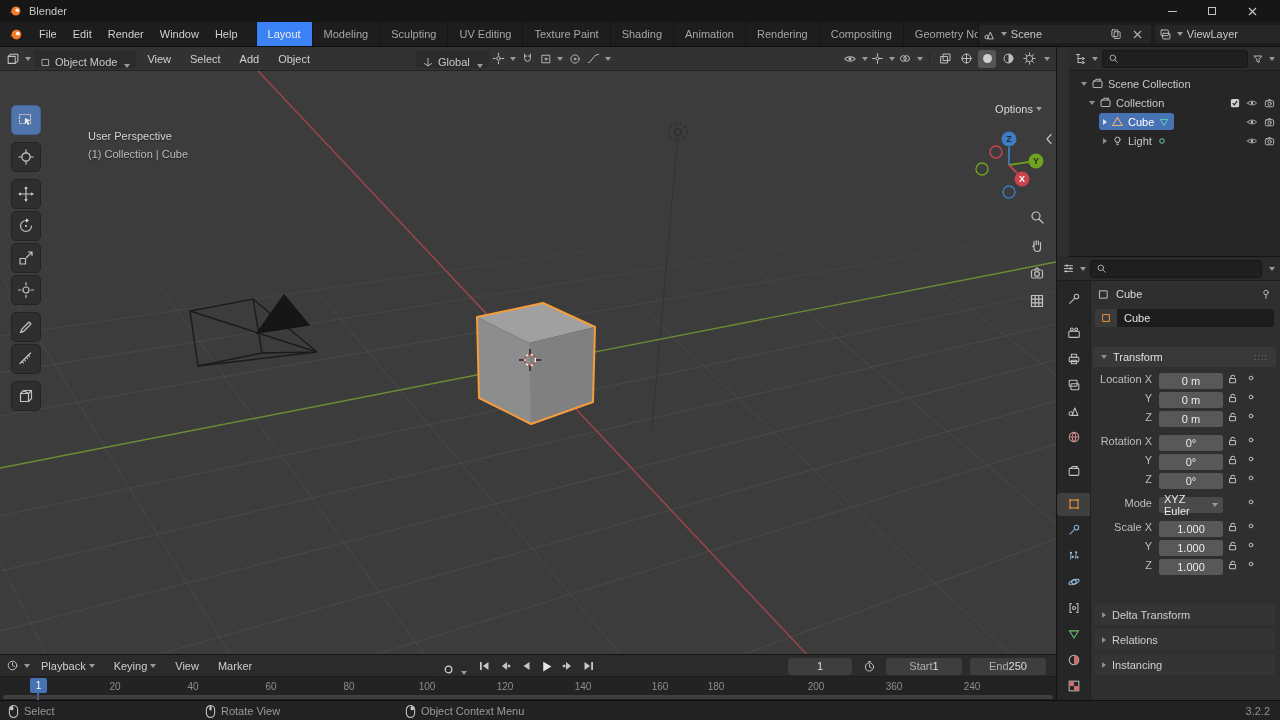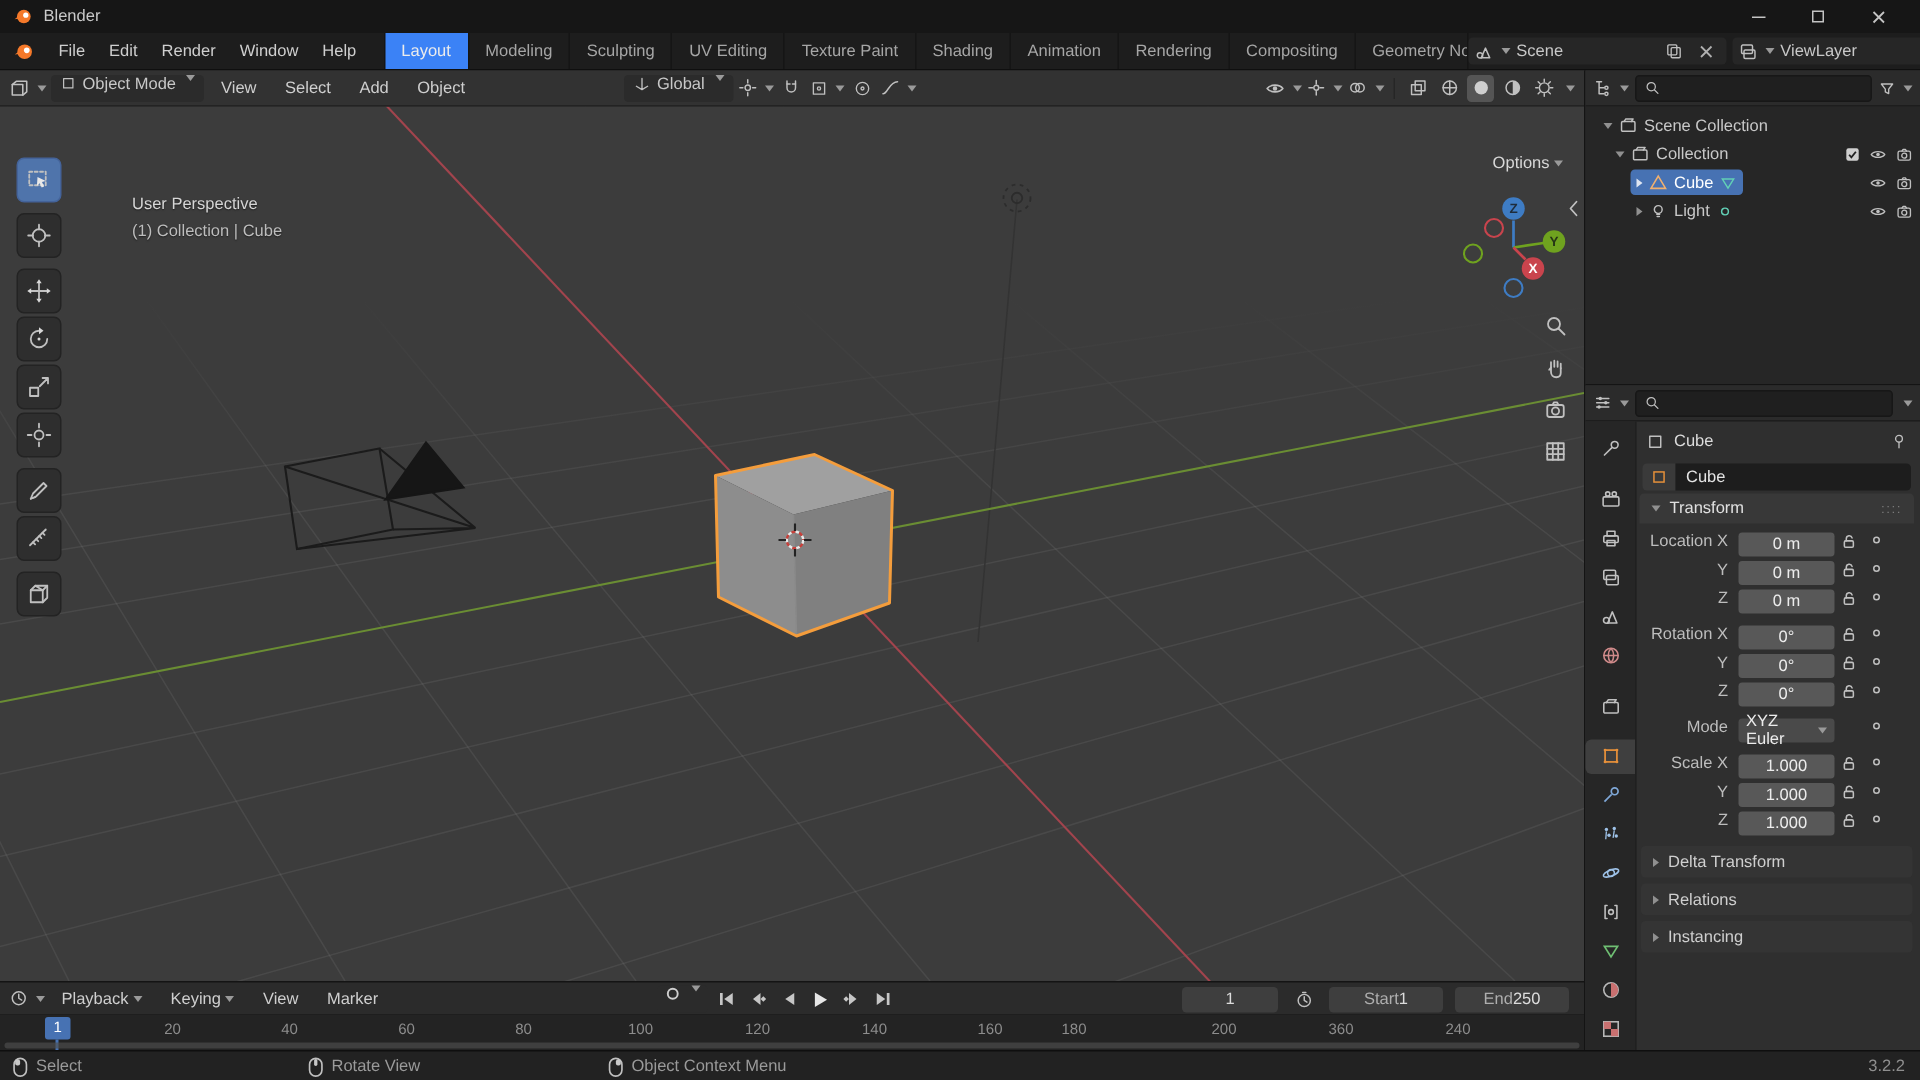--- a/index.html
+++ b/index.html
@@ -23,21 +23,21 @@
 #topbar{position:absolute;left:0;top:22px;width:1280px;height:25px;background:#1d1d1d;display:flex;align-items:stretch;border-bottom:1px solid #0f0f0f}
 .mitem{padding:0 8px;display:flex;align-items:center;color:#cfcfcf}
 #wtabs{display:flex;align-items:stretch;margin-left:10px}
 .wtab{padding:0 11px;display:flex;align-items:center;color:#a6a6a6;border-left:1px solid #151515;white-space:nowrap}
 .wtab:last-child{border-right:1px solid #151515;max-width:76px;overflow:hidden}
 .wtab.active{background:#3b82f6;color:#ececec}
 #topbar-right{margin-left:auto;display:flex;align-items:center;gap:4px;padding-right:6px}
 .idfield{background:#262626;border-radius:3px;height:18px;display:flex;align-items:center;padding:0 4px;gap:4px}
 
 
-.pill{background:#2b2b2b;border-radius:3px;height:18px;display:flex;align-items:flex-start;padding:0 6px;gap:4px;white-space:nowrap}
+.pill{background:#2b2b2b;border-radius:3px;height:18px;display:flex;align-items:flex-end;padding:0 6px;gap:4px;white-space:nowrap}
 .ibtn{height:18px;min-width:18px;display:flex;align-items:center;justify-content:center;border-radius:3px;gap:2px}
 .search{background:#1f1f1f;border:1px solid #171717;border-radius:3px;height:18px;flex:1;display:flex;align-items:center;padding:0 5px;gap:4px}
 
 
 #viewport{position:absolute;left:0;top:47px;width:1056px;height:607px;background:#3c3c3c;overflow:hidden}
 #vp-header{position:absolute;left:0;top:0;width:100%;height:24px;background:#323232;border-bottom:1px solid #232323;display:flex;align-items:center;gap:3px;padding:0 6px;z-index:5}
 #vp-canvas{position:absolute;left:0;top:24px;width:1056px;height:583px}
 #vp-toolbar{position:absolute;left:11px;top:34px;display:flex;flex-direction:column}
 .tbtn{width:30px;height:30px;background:#2e2e2e;border:1px solid #232323;border-radius:5px;display:flex;align-items:center;justify-content:center;margin-bottom:2px}
 .tbtn.active{background:#4f74ab;border-color:#44639a}
@@ -59,39 +59,39 @@
 .tfield.range{width:76px}
 .tfield.range .lab{color:#aeaeae}
 #tl-ruler{position:relative;height:23px;background:#232323}
 .tick{position:absolute;top:4px;transform:translateX(-50%);color:#8d8d8d;font-size:10px}
 #ph-box{position:absolute;left:30px;top:1px;width:17px;height:15px;background:#4772b3;border-radius:2px;color:#fff;display:flex;align-items:center;justify-content:center;font-size:10px}
 #ph-line{position:absolute;left:37px;top:16px;width:2px;height:7px;background:#4772b3}
 #tl-scroll{position:absolute;left:3px;right:3px;bottom:1px;height:4px;background:#4e4e4e;border-radius:2px;opacity:.65}
 
 
 #sidebar{position:absolute;left:1056px;top:47px;width:224px;height:653px;background:#2e2e2e;border-left:1px solid #141414}
-#outliner{position:absolute;top:0;left:0;right:0;height:210px;background:#262626;border-bottom:1px solid #141414}
+#outliner{position:absolute;top:0;left:12px;right:0;height:210px;background:#262626;border-bottom:1px solid #141414}
 .ed-header{height:24px;display:flex;align-items:center;gap:4px;padding:0 5px;background:#2b2b2b;border-bottom:1px solid #1d1d1d}
 .orow{height:19px;display:flex;align-items:center;position:relative;padding-right:60px}
 .orow-main{display:flex;align-items:center;gap:4px;border-radius:3px;padding:0 4px;height:17px;overflow:hidden;white-space:nowrap}
 .orow-main.sel{background:#4772b3;color:#fff}
 .oright{position:absolute;right:4px;display:flex;gap:4px;align-items:center}
 #props{position:absolute;top:210px;left:0;right:0;bottom:0;background:#2f2f2f}
 #props-tabs{position:absolute;left:0;top:24px;bottom:0;width:34px;background:#262626;border-right:1px solid #202020;display:flex;flex-direction:column;align-items:stretch;padding-top:6px}
 .ptab{height:24px;margin-bottom:2px;display:flex;align-items:center;justify-content:center}
 .ptab.active{background:#3f3f3f;border-radius:4px 0 0 4px}
 .pgap{height:8px}
 #props-body{position:absolute;left:34px;top:24px;right:0;bottom:0;padding:0 4px 0 2px}
 .prow{height:19px;display:flex;align-items:flex-start}
 .plabel{width:66px;text-align:right;padding-right:7px;color:#bdbdbd;white-space:nowrap}
 .pfield{background:#585858;border-radius:2.5px;height:16px;display:flex;align-items:center;justify-content:center;color:#ececec;width:64px}
 .pfield.select{background:#4a4a4a;justify-content:space-between;padding:0 5px}
 .plock{width:20px;display:flex;justify-content:center}
 .pdot{width:16px;display:flex;justify-content:center}
-.phead{height:20px;background:#383838;border-radius:3px 3px 0 0;display:flex;align-items:center;gap:6px;padding:0 8px;margin-top:0;color:#e0e0e0}
+.phead{height:20px;background:#383838;border-radius:3px 3px 0 0;display:flex;align-items:center;gap:6px;padding:0 8px;margin-top:18px;color:#e0e0e0}
 .psection{height:21px;background:#343434;border-radius:3px;margin:4px 1px 0;display:flex;align-items:center;gap:6px;padding:0 8px;color:#cfcfcf}
 .gsp{margin-top:5px}
 
 
 #statusbar{position:absolute;left:0;top:700px;width:1280px;height:20px;background:#222;border-top:1px solid #0f0f0f;color:#9a9a9a}
 .hint{position:absolute;top:0;height:20px;display:flex;align-items:center;gap:5px}
 #version{position:absolute;right:10px;top:0;height:20px;display:flex;align-items:center;color:#8f8f8f}
 </style>
 </head>
 <body>
@@ -1033,21 +1033,21 @@
               </svg>
             </div>
           <div class="pdot">
               <svg width="10" height="10" viewBox="0 0 12 12" class="s">
                 <circle cx="6" cy="6" r="2.2"></circle>
               </svg>
             </div>
         </div>
       </div>
 
-      <div style="margin-top:4px">
+      <div style="margin-top:26px">
         <div class="psection">
           <div class="tri-r"></div>
           <span>Delta Transform</span>
         </div>
         <div class="psection">
           <div class="tri-r"></div>
           <span>Relations</span>
         </div>
         <div class="psection">
           <div class="tri-r"></div>

